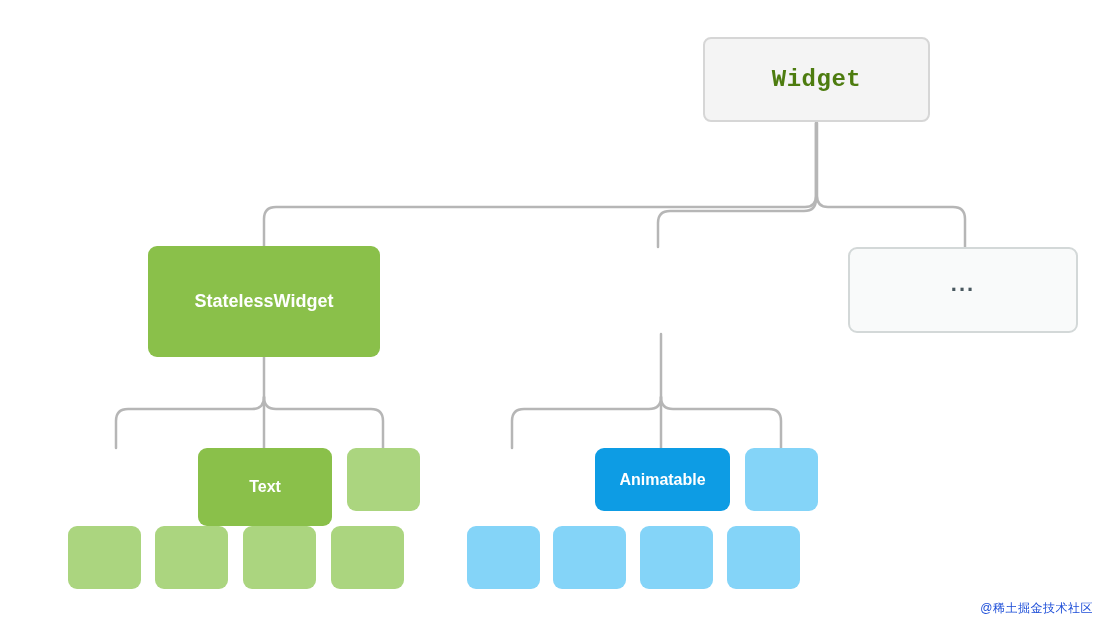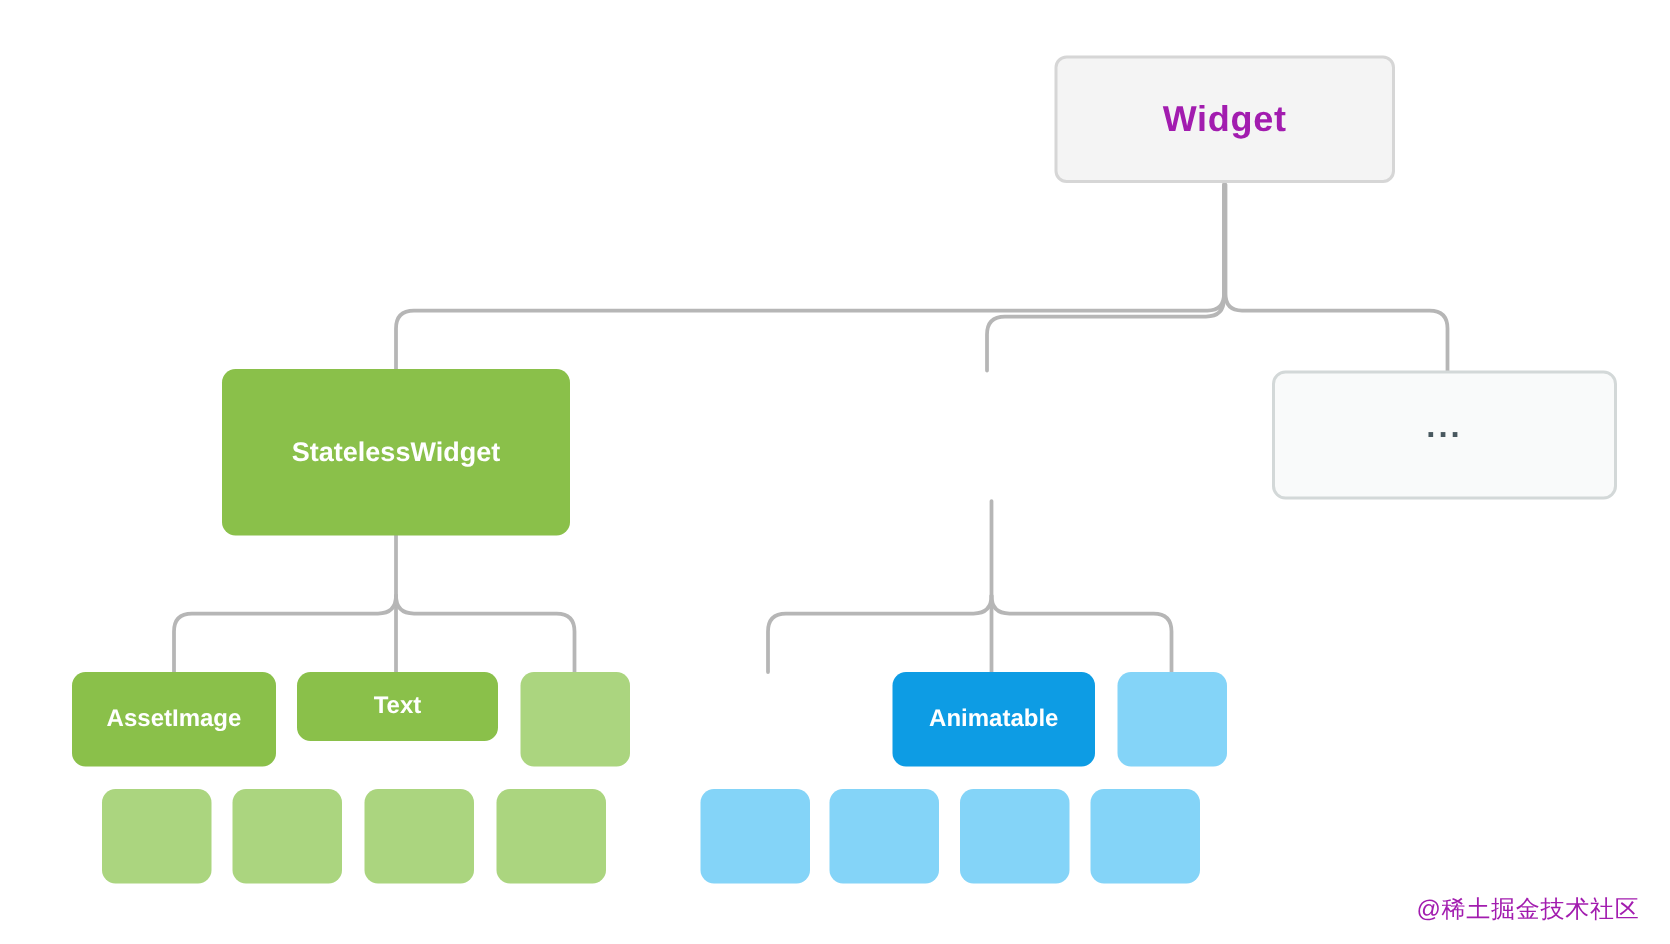--- a/index.html
+++ b/index.html
@@ -8,35 +8,35 @@
     font-family:"Liberation Sans","DejaVu Sans",sans-serif;
   }
   .canvas{position:absolute;inset:0;}
   svg.connectors{position:absolute;left:0;top:0;z-index:0;}
   .node{
     position:absolute;z-index:1;display:flex;align-items:center;justify-content:center;
     box-sizing:border-box;border-radius:9px;
   }
   .node-root{
     background:#f4f4f4;border:2px solid #d6d6d6;border-radius:8px;
-    color:#a21caf;font-size:24px;font-weight:bold;letter-spacing:0.5px;
+    color:#4d7c0f;font-size:24px;font-weight:bold;letter-spacing:0.5px;font-family:Liberation Mono, monospace;
   }
   .node-green{background:#8ac04a;color:#ffffff;font-weight:bold;font-size:18px;}
   .node-blue{background:#0d9ce4;color:#ffffff;font-weight:bold;font-size:18px;}
   .node-small-label{font-size:16px;}
   .node-lightgreen{background:#abd57f;}
   .node-lightblue{background:#84d4f8;}
   .node-more{
     background:#f9fafa;border:2px solid #d3d8d8;color:#49585f;
     font-weight:bold;font-size:22px;letter-spacing:2px;
   }
   .node-more .dots{transform:translateY(-6px);}
   .watermark{
     position:absolute;right:20px;bottom:12px;z-index:2;
-    color:#a21caf;font-size:16px;letter-spacing:0.5px;
+    color:#1d4ed8;font-size:12px;letter-spacing:0.5px;
   }
 </style>
 </head>
 <body>
 
 <div class="canvas">
 
   <svg class="connectors" width="1113" height="629" viewBox="0 0 1113 629">
     <g fill="none" stroke="#b6b6b6" stroke-width="2.5" stroke-linecap="round">
 
@@ -58,24 +58,21 @@
     <span>Widget</span>
   </div>
 
   <div class="node node-green" style="left:148px;top:246px;width:232px;height:111px;">
     <span>StatelessWidget</span>
   </div>
   <div class="node node-more" style="left:848px;top:247px;width:230px;height:86px;">
     <span class="dots">...</span>
   </div>
 
-  <div class="node node-green node-small-label" style="left:48px;top:448px;width:136px;height:63px;">
-    <span>AssetImage</span>
-  </div>
-  <div class="node node-green node-small-label" style="left:198px;top:448px;width:134px;height:46px;justify-content:center;">
+  <div class="node node-green node-small-label" style="left:198px;top:448px;width:134px;height:78px;justify-content:center;">
     <span>Text</span>
   </div>
   <div class="node node-lightgreen" style="left:347px;top:448px;width:73px;height:63px;"></div>
 
   <div class="node node-blue node-small-label" style="left:595px;top:448px;width:135px;height:63px;">
     <span>Animatable</span>
   </div>
   <div class="node node-lightblue" style="left:745px;top:448px;width:73px;height:63px;"></div>
 
   <div class="node node-lightgreen" style="left:68px;top:526px;width:73px;height:63px;"></div>

